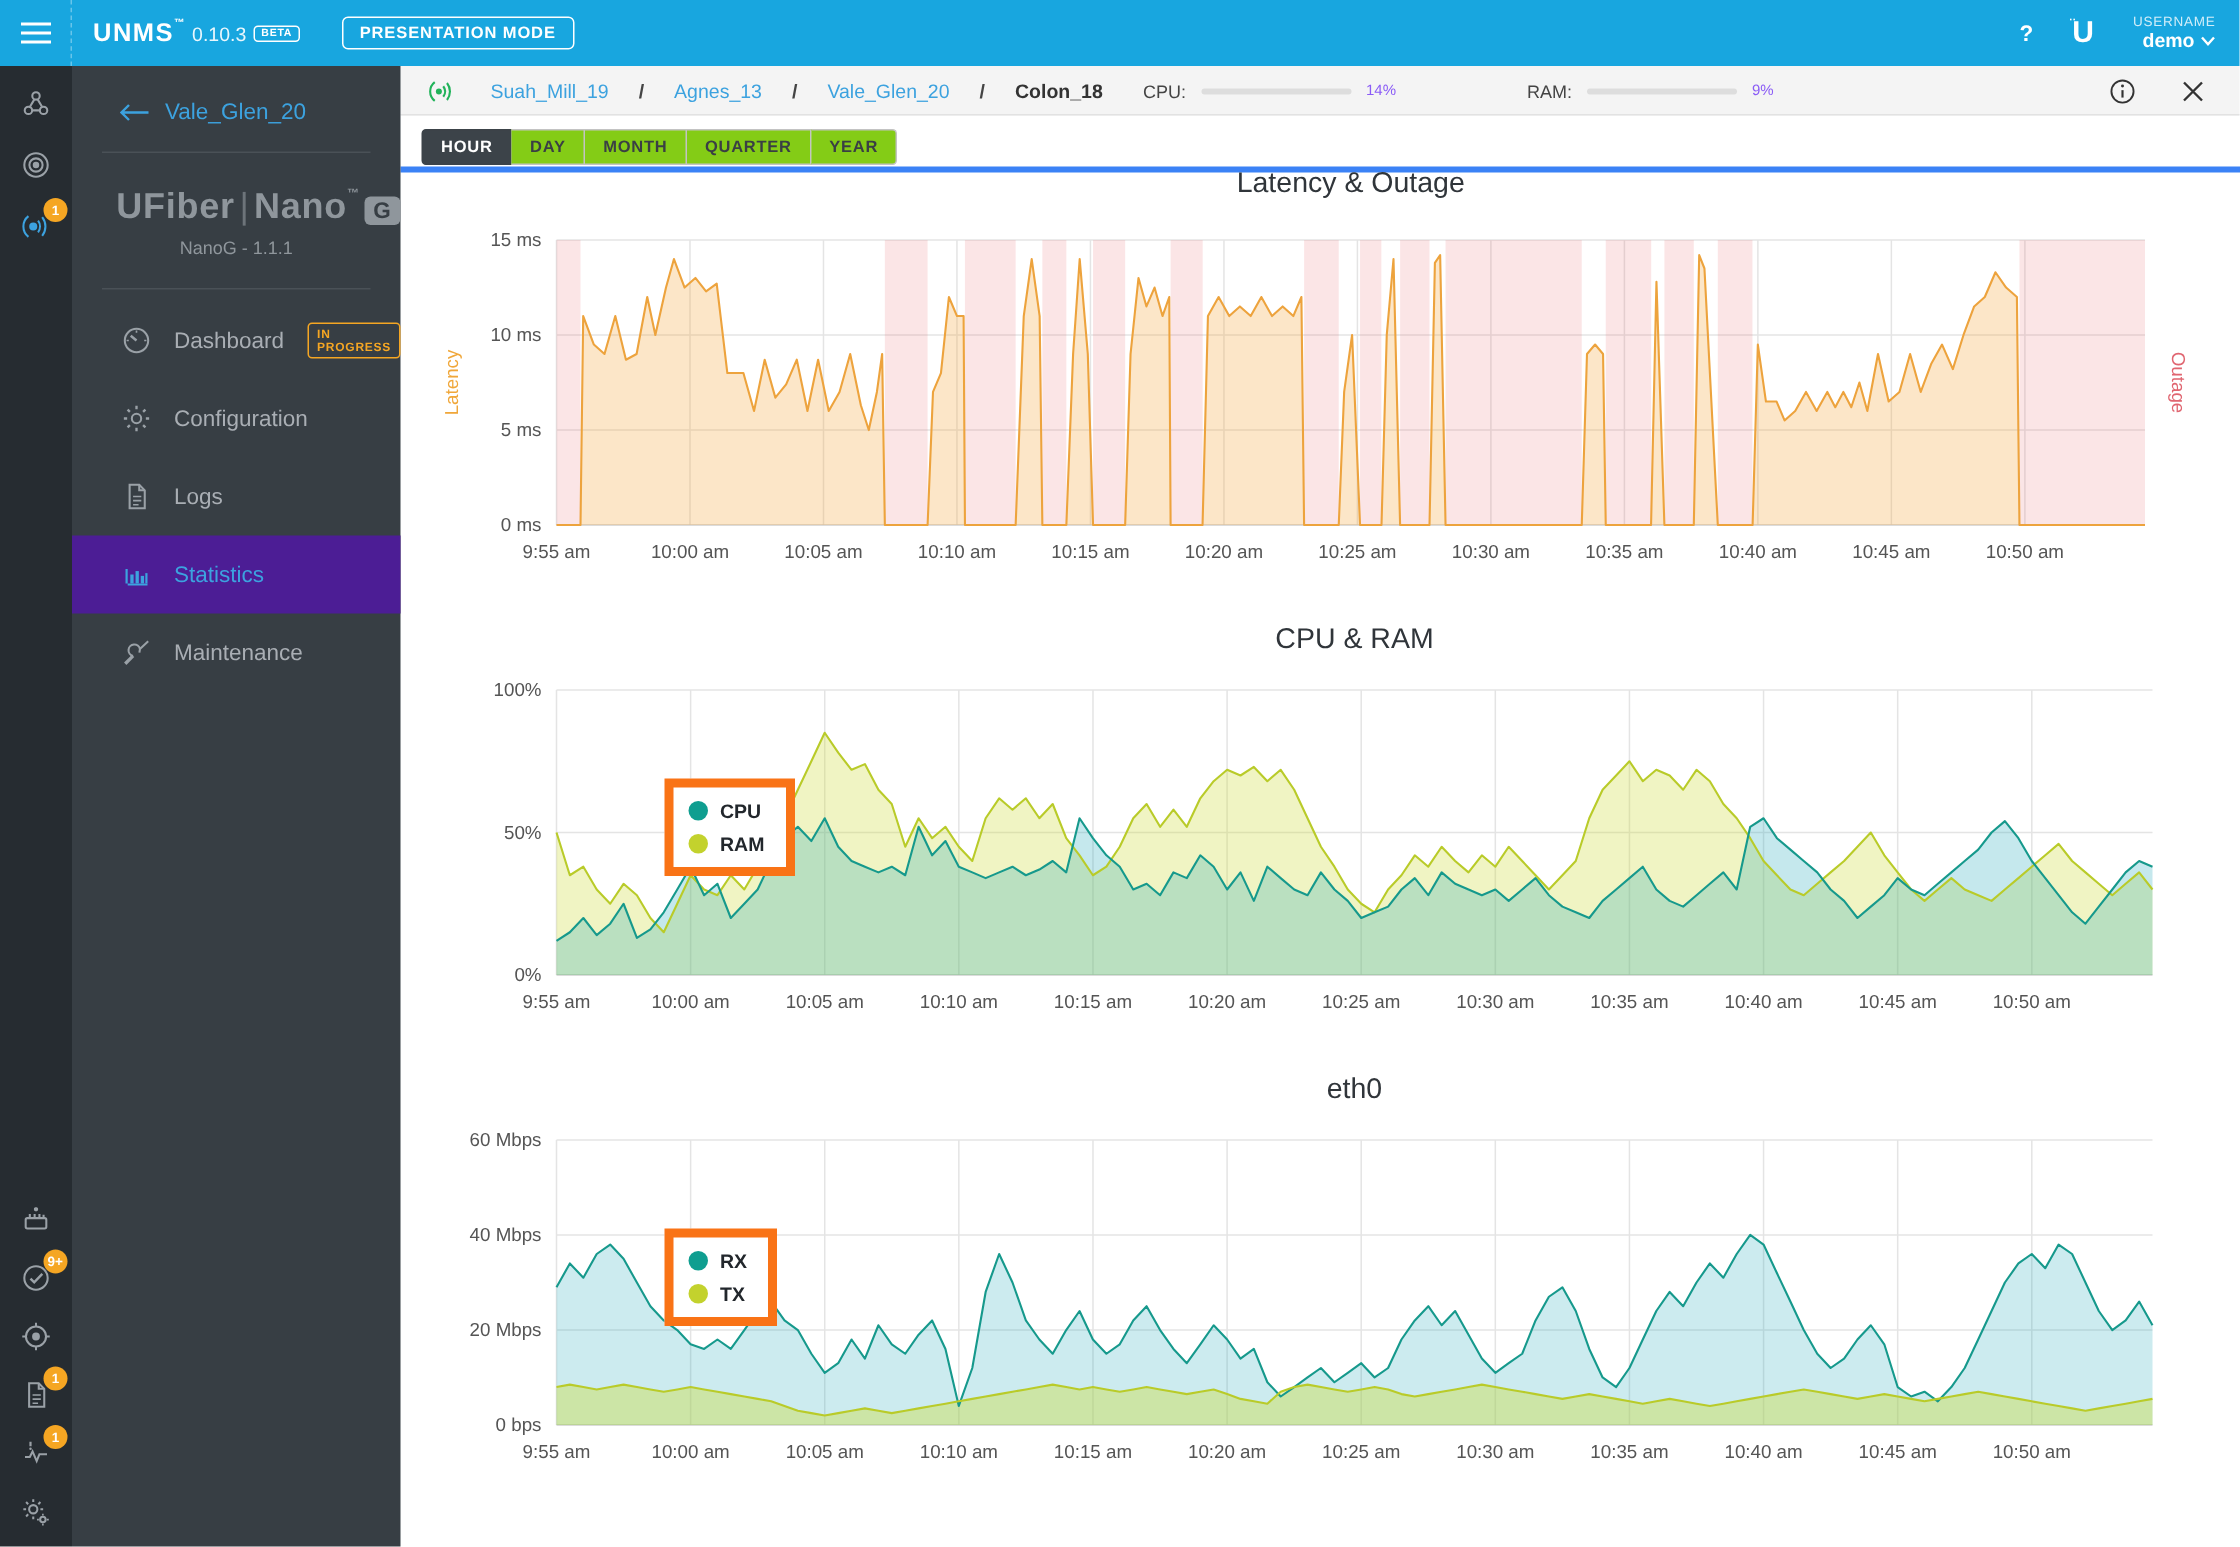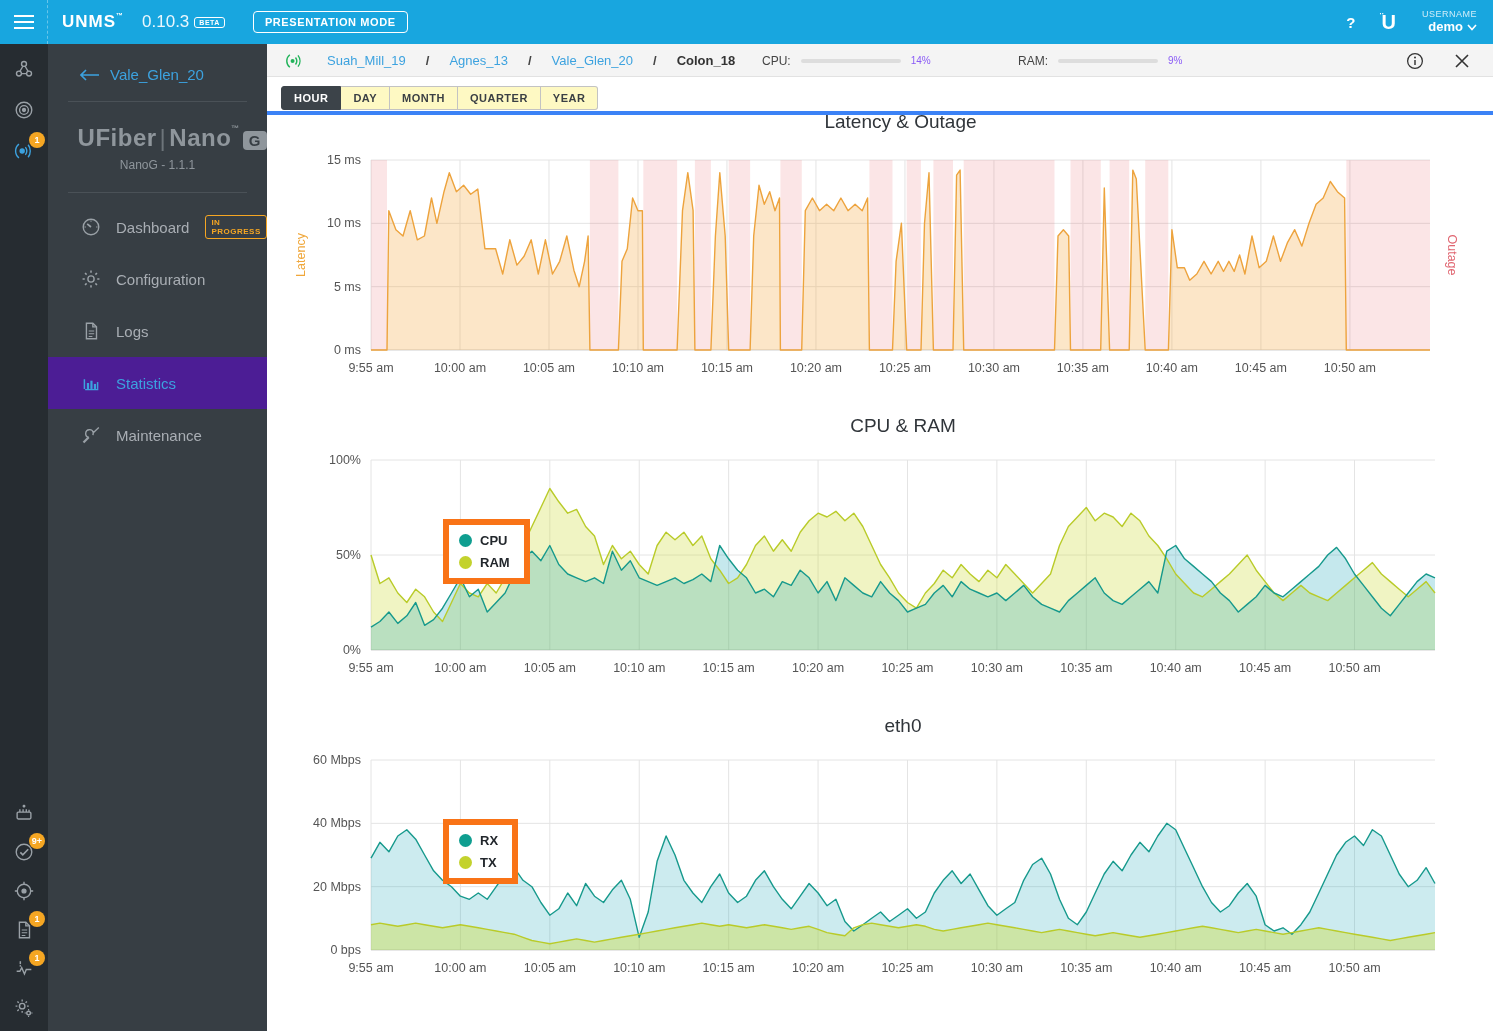--- a/index.html
+++ b/index.html
@@ -8,21 +8,21 @@
 
   
   .topbar { position:absolute; left:0; top:0; width:1493px; height:44px;
     background:#18a6df; display:flex; align-items:center; z-index:20; }
   .hamburger { width:48px; height:44px; display:flex; flex-direction:column;
     justify-content:center; align-items:center; gap:4px; cursor:pointer;
     border-right:1px dashed rgba(255,255,255,0.35); }
   .hamburger span { display:block; width:20px; height:2px; background:#fff; }
   .brand-name { color:#fff; font-size:17px; font-weight:bold; letter-spacing:1px; margin-left:14px; }
   .tm { font-size:7px; vertical-align:top; color:#fff; }
-  .version { color:#eaf7fd; font-size:17px; margin-left:18px; }
+  .version { color:#eaf7fd; font-size:13px; margin-left:4px; }
   .beta-chip { border:1px solid #fff; color:#fff; font-size:7px; font-weight:bold;
     border-radius:3px; padding:1px 4px; margin-left:5px; letter-spacing:.5px; }
   .presentation-btn { border:1px solid #fff; color:#fff; background:transparent;
     font-size:11px; font-weight:bold; letter-spacing:.6px; border-radius:4px;
     padding:4px 11px; margin-left:28px; cursor:pointer;
     font-family:"Liberation Sans", sans-serif; }
   .topbar-right { margin-left:auto; display:flex; align-items:center; gap:26px; padding-right:16px; }
   .help-q { color:#fff; font-size:15px; font-weight:bold; cursor:pointer; }
   .ubnt-u { color:#fff; font-size:20px; font-weight:bold; cursor:pointer; position:relative; }
   .ubnt-u i { position:absolute; left:-2px; top:-1px; font-style:normal; font-size:7px; }
@@ -76,21 +76,21 @@
   .gauge-label { font-size:12px; color:#444; }
   .gauge-track { width:100px; height:4px; background:#ddd; border-radius:2px; overflow:hidden; }
   .gauge-fill { height:4px; background:#2dbe64; border-radius:2px; }
   .gauge-val { font-size:10px; color:#8b5cf6; }
   .hdr-ic { position:absolute; top:7px; width:20px; height:20px; cursor:pointer;
     display:flex; align-items:center; justify-content:center; }
 
   .tabs-row { position:absolute; left:0; top:34px; width:1461px; height:37px;
     border-bottom:4px solid #3b82f6; background:#fff; }
   .tabgroup { position:absolute; left:14px; top:8px; display:flex; }
-  .tab { border:1px solid #c3c3c3; border-left:none; background:#fef9c3; color:#3a3f44;
+  .tab { border:1px solid #c3c3c3; border-left:none; background:#84cc16; color:#3a3f44;
     font-size:11px; font-weight:bold; letter-spacing:.5px; padding:5px 12px; cursor:pointer;
     font-family:"Liberation Sans", sans-serif; }
   .tab:first-child { border-left:1px solid #c3c3c3; border-radius:3px 0 0 3px; }
   .tab:last-child { border-radius:0 3px 3px 0; }
   .tab.active { background:#3c4349; border-color:#3c4349; color:#fff; }
 
   .chart-svg { position:absolute; left:0; width:1226px; height:300px; }
   #chart-latency { top:60px; }
   #chart-cpu_ram { top:360px; }
   #chart-eth0   { top:660px; }

